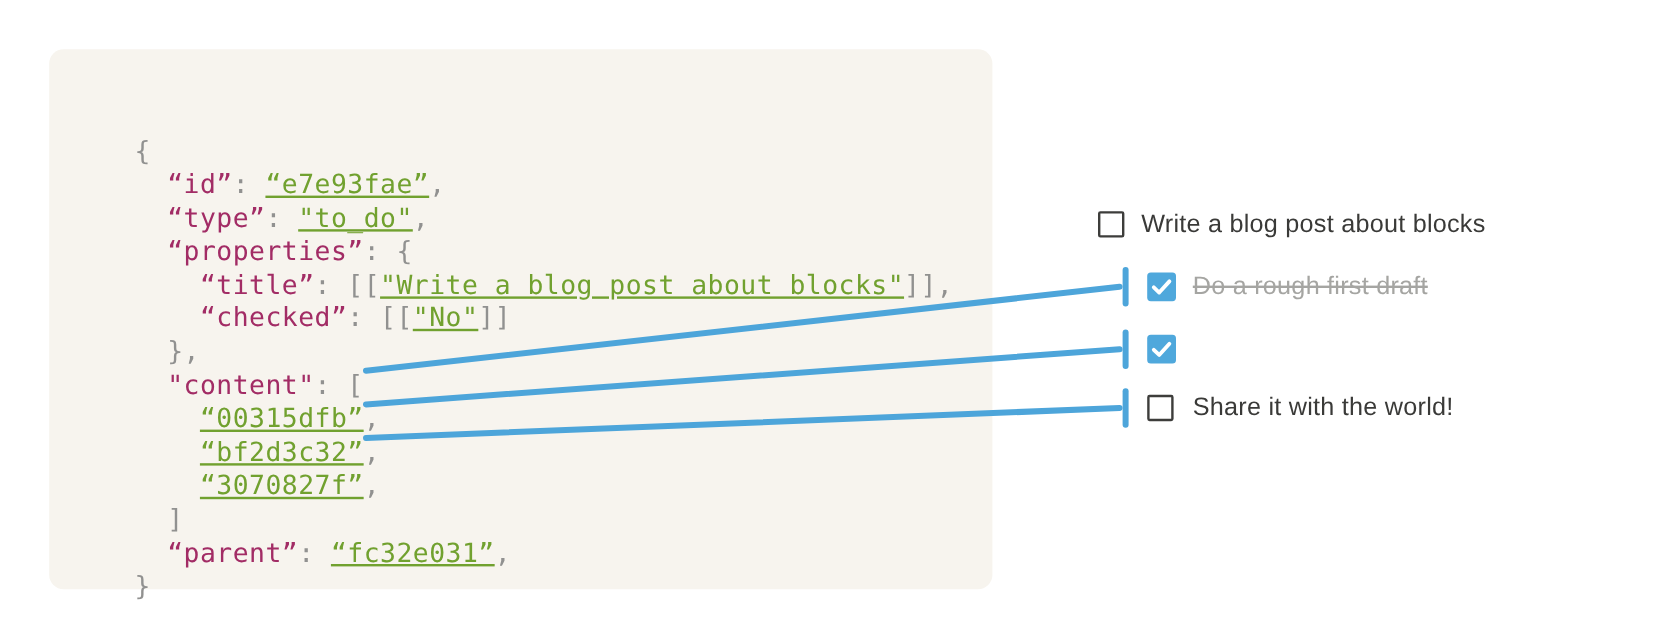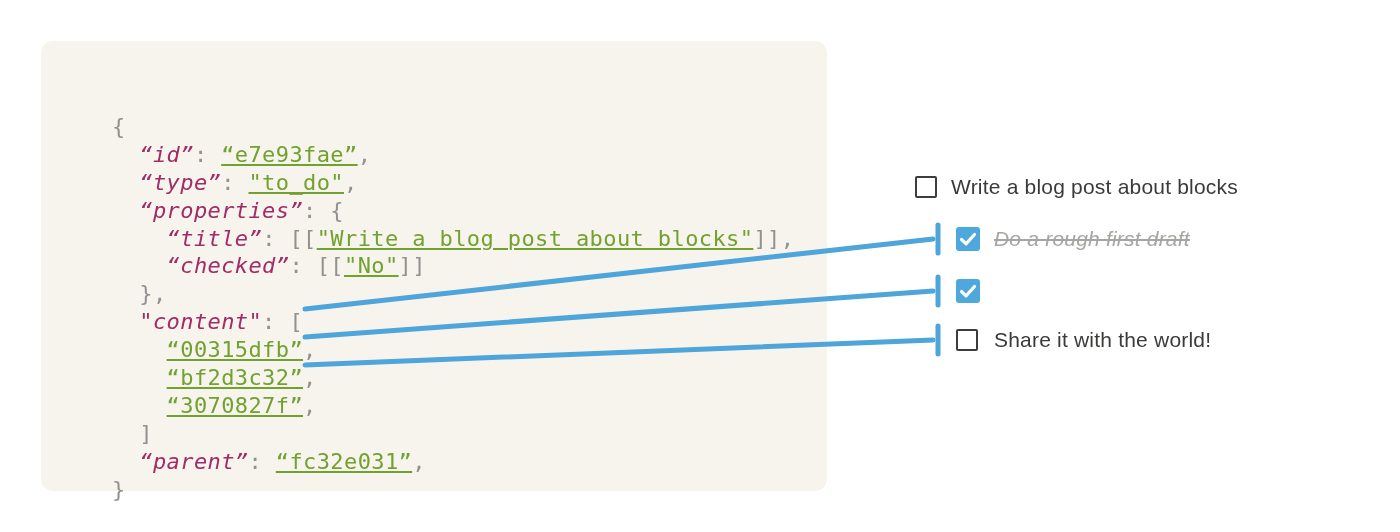--- a/index.html
+++ b/index.html
@@ -8,21 +8,21 @@
   #stage { position:relative; width:1400px; height:532px; background:#fff; }
 
   
   #code-panel { position:absolute; left:41px; top:41px; width:786px; height:450px;
                 background:var(--panel-bg); border-radius:12px; }
   #code-block { position:absolute; left:71px; top:72px;
                 font-family:"DejaVu Sans Mono", monospace;
                 font-size:22px; line-height:27.9px; letter-spacing:0.4px;
                 white-space:pre; }
   .code-line { height:27.9px; }
-  .tok-k { color:var(--key);font-style:italic; }
+  .tok-k { color:var(--key); }
   .tok-s { color:var(--string);text-decoration:underline; }
   .tok-p { color:var(--punct); }
 
   
   #connector-svg { position:absolute; left:0; top:0; width:1400px; height:532px;
                    pointer-events:none; }
   .conn-line, .conn-bar { stroke:var(--connector); stroke-width:5; stroke-linecap:round; }
 
   
   #todo-list { position:absolute; left:0; top:0; width:1400px; height:532px; }
@@ -31,21 +31,21 @@
   .checkbox.unchecked { width:22px; height:22px; top:5px; background:#ffffff;
                         border:2.5px solid var(--box-border); border-radius:2px; }
   .checkbox.checked { width:24px; height:24px; top:4px; border-radius:3px;
                       background:var(--box-checked); }
   .checkbox.checked svg { display:block; width:24px; height:24px; }
   .checkbox.checked polyline { fill:none; stroke:#ffffff; stroke-width:3.2;
                                stroke-linecap:round; stroke-linejoin:round; }
   .todo-label { position:absolute; top:0; line-height:32px; font-size:21px;
                 color:var(--todo-text); letter-spacing:0.2px; }
   .todo-label.done { color:var(--todo-done); text-decoration:line-through;
-                     text-decoration-thickness:2px;font-style:italic; }
+                     text-decoration-thickness:2px; }
 </style>
 </head>
 <body>
 
 <div id="stage">
   <div id="code-panel">
     <div id="code-block"><div class="code-line"><span class="tok-p">{</span></div><div class="code-line"><span class="tok-p">  </span><span class="tok-k">“id”</span><span class="tok-p">: </span><span class="tok-s">“e7e93fae”</span><span class="tok-p">,</span></div><div class="code-line"><span class="tok-p">  </span><span class="tok-k">“type”</span><span class="tok-p">: </span><span class="tok-s">"to_do"</span><span class="tok-p">,</span></div><div class="code-line"><span class="tok-p">  </span><span class="tok-k">“properties”</span><span class="tok-p">: {</span></div><div class="code-line"><span class="tok-p">    </span><span class="tok-k">“title”</span><span class="tok-p">: [[</span><span class="tok-s">"Write a blog post about blocks"</span><span class="tok-p">]],</span></div><div class="code-line"><span class="tok-p">    </span><span class="tok-k">“checked”</span><span class="tok-p">: [[</span><span class="tok-s">"No"</span><span class="tok-p">]]</span></div><div class="code-line"><span class="tok-p">  },</span></div><div class="code-line"><span class="tok-p">  </span><span class="tok-k">"content"</span><span class="tok-p">: [</span></div><div class="code-line"><span class="tok-p">    </span><span class="tok-s">“00315dfb”</span><span class="tok-p">,</span></div><div class="code-line"><span class="tok-p">    </span><span class="tok-s">“bf2d3c32”</span><span class="tok-p">,</span></div><div class="code-line"><span class="tok-p">    </span><span class="tok-s">“3070827f”</span><span class="tok-p">,</span></div><div class="code-line"><span class="tok-p">  ]</span></div><div class="code-line"><span class="tok-p">  </span><span class="tok-k">“parent”</span><span class="tok-p">: </span><span class="tok-s">“fc32e031”</span><span class="tok-p">,</span></div><div class="code-line"><span class="tok-p">}</span></div></div>
   </div>
 
   <svg id="connector-svg" viewBox="0 0 1400 532" xmlns="http://www.w3.org/2000/svg">

